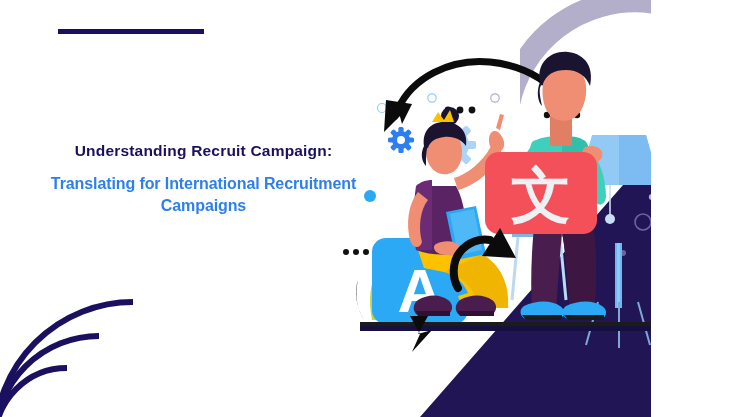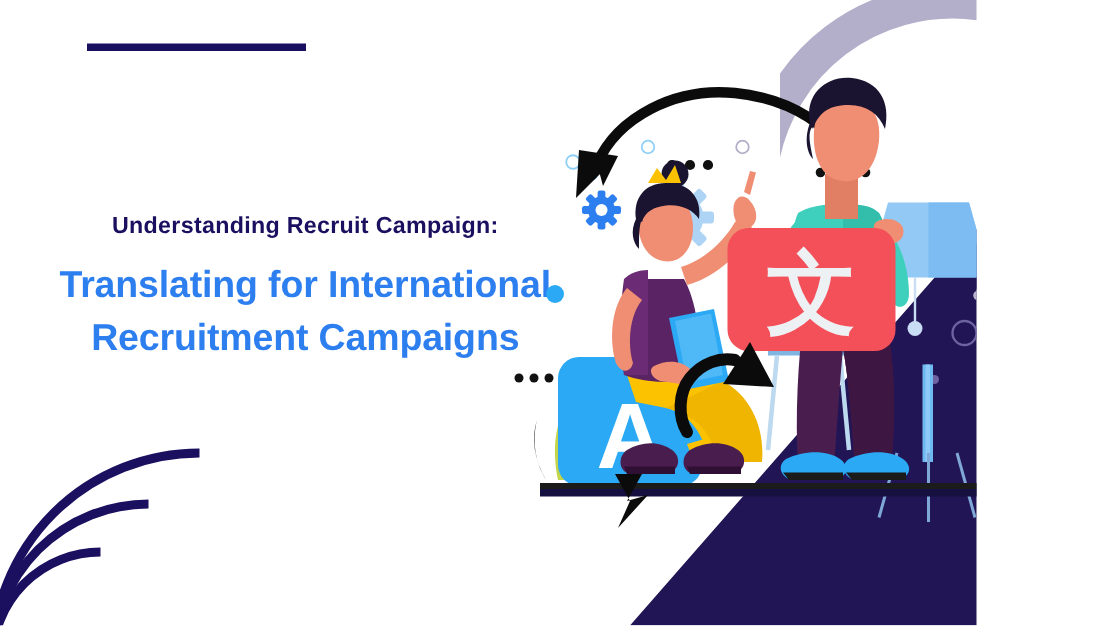--- a/index.html
+++ b/index.html
@@ -32,21 +32,21 @@
   #kicker{
     font-size:15.5px;
     font-weight:bold;
     color:#1b1060;
     letter-spacing:.2px;
     line-height:1.1;
     margin:0 0 14px 0;
     padding:0;
   }
   #title{
-    font-size:25px;
+    font-size:16px;
     font-weight:bold;
     color:#2d7ff0;
     line-height:1.38;
     margin:0;padding:0 26px;
     letter-spacing:-.1px;
   }
 
   
   #illustration{
     left:340px;top:0;width:403px;height:417px;

